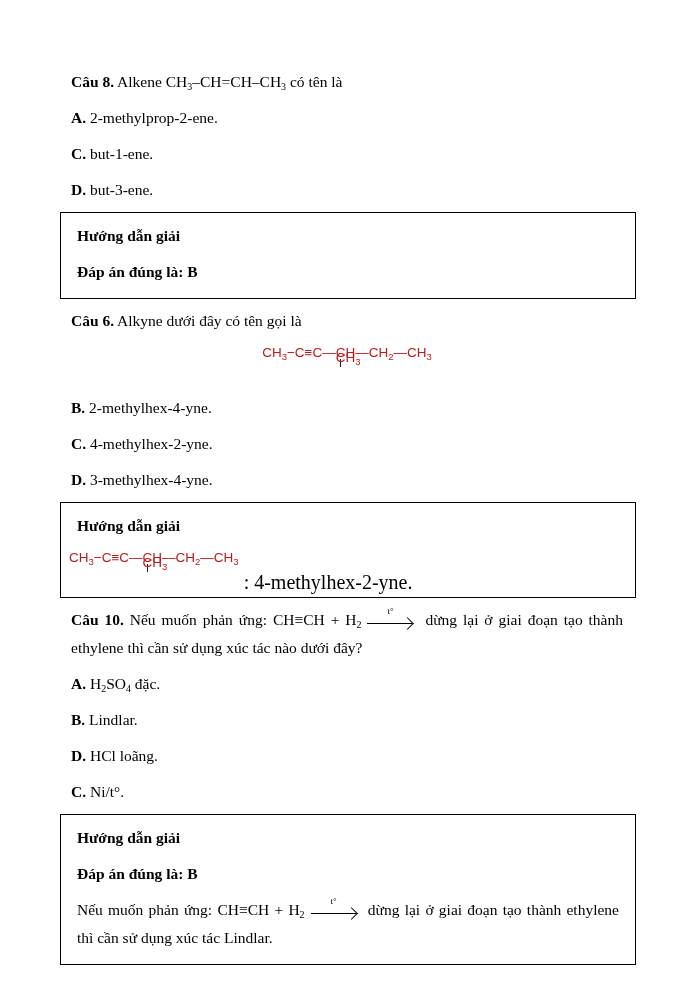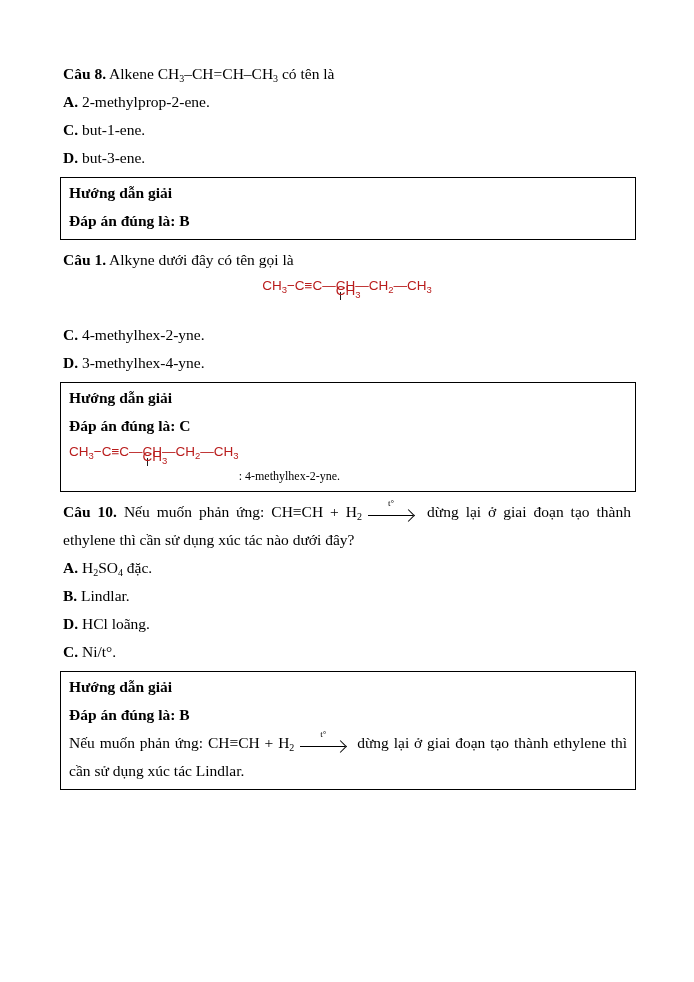--- a/index.html
+++ b/index.html
@@ -6,21 +6,21 @@
   body {
     width: 694px; height: 982px;
     background: #ffffff;
     color: #000;
     font-family: "Liberation Serif", "DejaVu Serif", serif;
     font-size: 15.5px;
     box-sizing: border-box;
     padding: 60px 63px 0 63px;
     overflow: hidden;
   }
-  p.line { margin: 0; line-height: 28px; }
+  p.line { margin: 8px; line-height: 28px; }
   .bold { font-weight: bold; }
   sub { font-size: 10px; line-height: 1; vertical-align: -3px; }
 
   
   .sol-box {
     border: 1.4px solid #000;
     margin: 5px -5px 6px -3px;
     padding: 1px 8px 4px 8px;
   }
 
@@ -42,22 +42,23 @@
     position: absolute;
     left: 4px; top: 14px;
     width: 1.3px; height: 8px;
     background: #1c1c1c;
   }
   .branch { position: absolute; left: 0; top: 4px; }
   .chem-caption {
     display: inline-block;
     vertical-align: bottom;
     line-height: 17px;
+    margin-left: 5px;
     font-family: "Liberation Serif", "DejaVu Serif", serif;
-    font-size: 12px;
+    font-size: 20px;
     color: #000;
   }
 
   
   .rxn-arrow {
     display: inline-block;
     position: relative;
     width: 46px; height: 20px;
     margin: 0 6px;
     vertical-align: -5px;
@@ -97,32 +98,32 @@
 
   <p class="line"><b class="bold">A.</b><span> 2-methylprop-2-ene.</span></p>
   <p class="line"><b class="bold">C.</b><span> but-1-ene.</span></p>
   <p class="line"><b class="bold">D.</b><span> but-3-ene.</span></p>
 
   <div class="sol-box">
     <p class="line bold">Hướng dẫn giải</p>
     <p class="line bold">Đáp án đúng là: B</p>
   </div>
 
-  <p class="line"><b class="bold">Câu 1.</b><span> Alkyne dưới đây có tên gọi là</span></p>
+  <p class="line"><b class="bold">Câu 6.</b><span> Alkyne dưới đây có tên gọi là</span></p>
 
   <div class="chem-row centered">
     <span class="chem"><span>CH<sub>3</sub>−C≡C—</span><span class="branch-host"><span>CH</span><span class="vline"></span><span class="branch">CH<sub>3</sub></span></span><span>—CH<sub>2</sub>—CH<sub>3</sub></span></span>
   </div>
 
+  <p class="line"><b class="bold">B.</b><span> 2-methylhex-4-yne.</span></p>
   <p class="line"><b class="bold">C.</b><span> 4-methylhex-2-yne.</span></p>
   <p class="line"><b class="bold">D.</b><span> 3-methylhex-4-yne.</span></p>
 
   <div class="sol-box">
     <p class="line bold">Hướng dẫn giải</p>
-    <p class="line bold">Đáp án đúng là: C</p>
     <div class="chem-row">
       <span class="chem"><span>CH<sub>3</sub>−C≡C—</span><span class="branch-host"><span>CH</span><span class="vline"></span><span class="branch">CH<sub>3</sub></span></span><span>—CH<sub>2</sub>—CH<sub>3</sub></span></span><span class="chem-caption">: 4-methylhex-2-yne.</span>
     </div>
   </div>
 
   <p class="line lh30 justify stem-q10"><b class="bold">Câu 10.</b><span> Nếu muốn phản ứng: CH≡CH + H<sub>2</sub><span class="rxn-arrow"><span class="rxn-label">t°</span><span class="rxn-shaft"></span><span class="rxn-head"></span></span> dừng lại ở giai đoạn tạo thành ethylene thì cần sử dụng xúc tác nào dưới đây?</span></p>
 
   <p class="line"><b class="bold">A.</b><span> H<sub>2</sub>SO<sub>4</sub> đặc.</span></p>
   <p class="line"><b class="bold">B.</b><span> Lindlar.</span></p>
   <p class="line"><b class="bold">D.</b><span> HCl loãng.</span></p>

